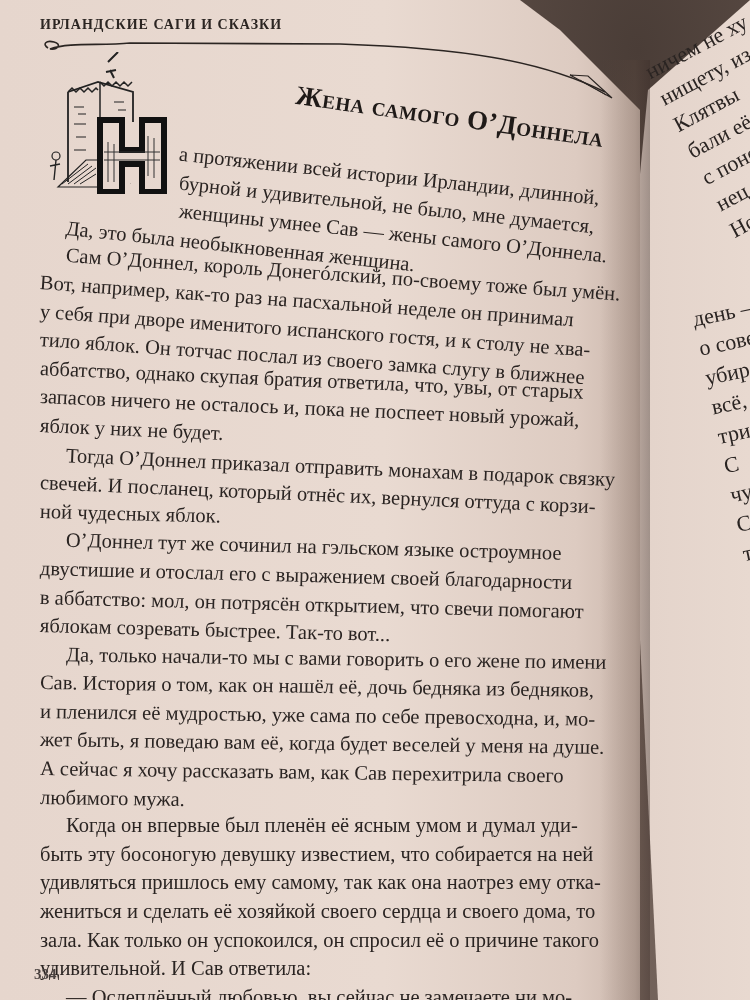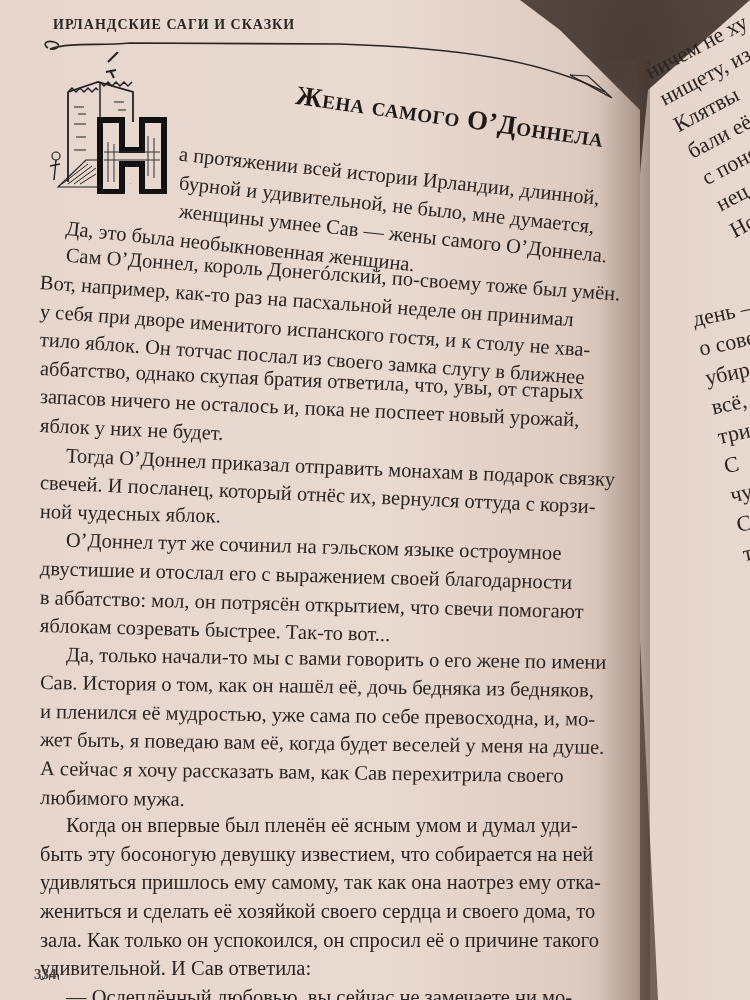--- a/index.html
+++ b/index.html
@@ -22,21 +22,21 @@
     position: absolute; left: 600px; top: 60px; width: 50px; height: 940px;
     background: linear-gradient(90deg, rgba(0,0,0,0) 0%, rgba(90,70,60,0.25) 70%, rgba(60,45,40,0.4) 100%);
   }
   
   .page-right {
     position: absolute; left: 618px; top: 0; width: 132px; height: 1000px;
     background: linear-gradient(90deg, #d5c3b9 0%, #e4d4cb 25%, #e8d9d0 100%);
     clip-path: polygon(30px 90px, 132px 0, 132px 1000px, 40px 1000px, 20px 600px, 10px 300px);
   }
   .running-head {
-    position: absolute; left: 53px; top: 17px;
+    position: absolute; left: 40px; top: 17px;
     font-size: 14px; font-weight: bold; letter-spacing: 1px; color: #2b2522;
     font-variant: small-caps;
   }
   .rule {
     position: absolute; left: 40px; top: 40px; width: 580px; height: 60px;
   }
   .dropcap {
     position: absolute; left: 38px; top: 52px; width: 130px; height: 142px;
   }
   .title {

